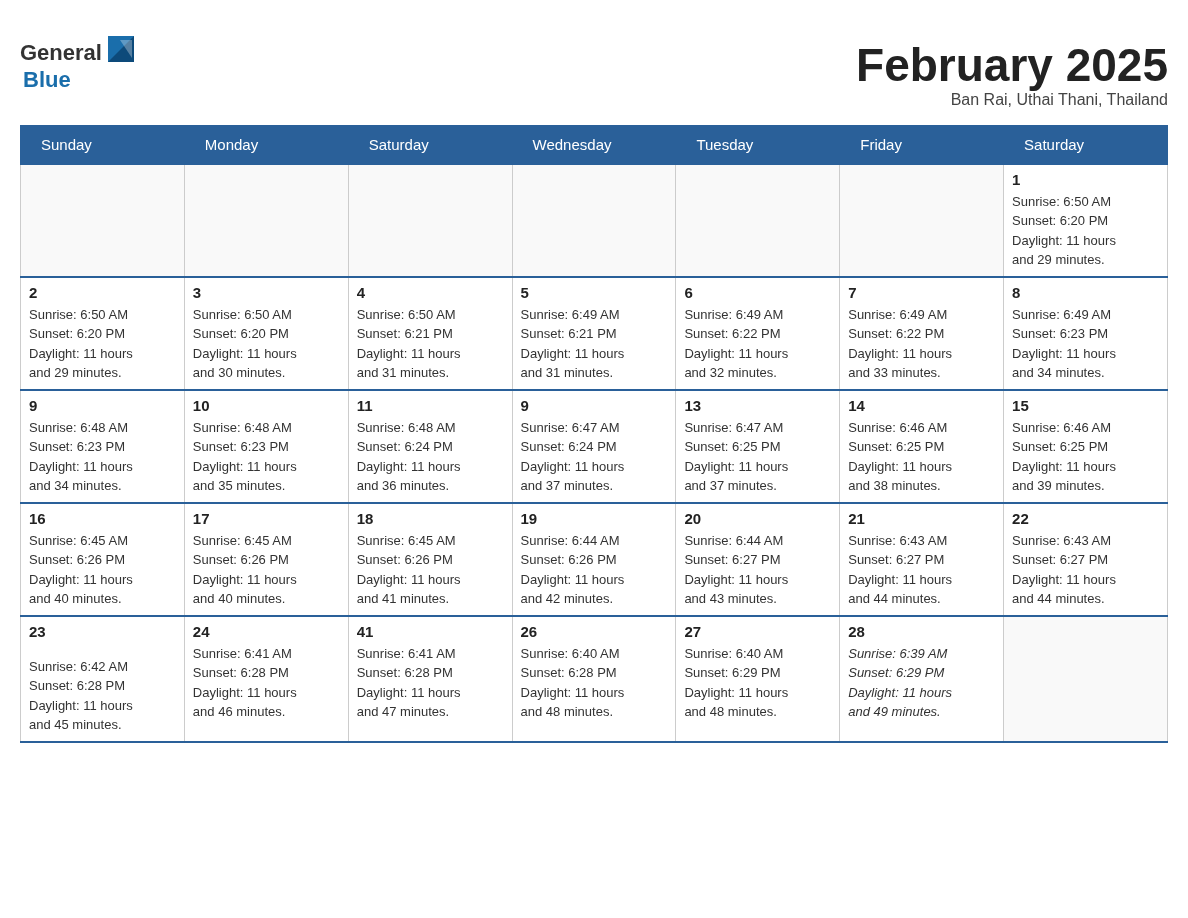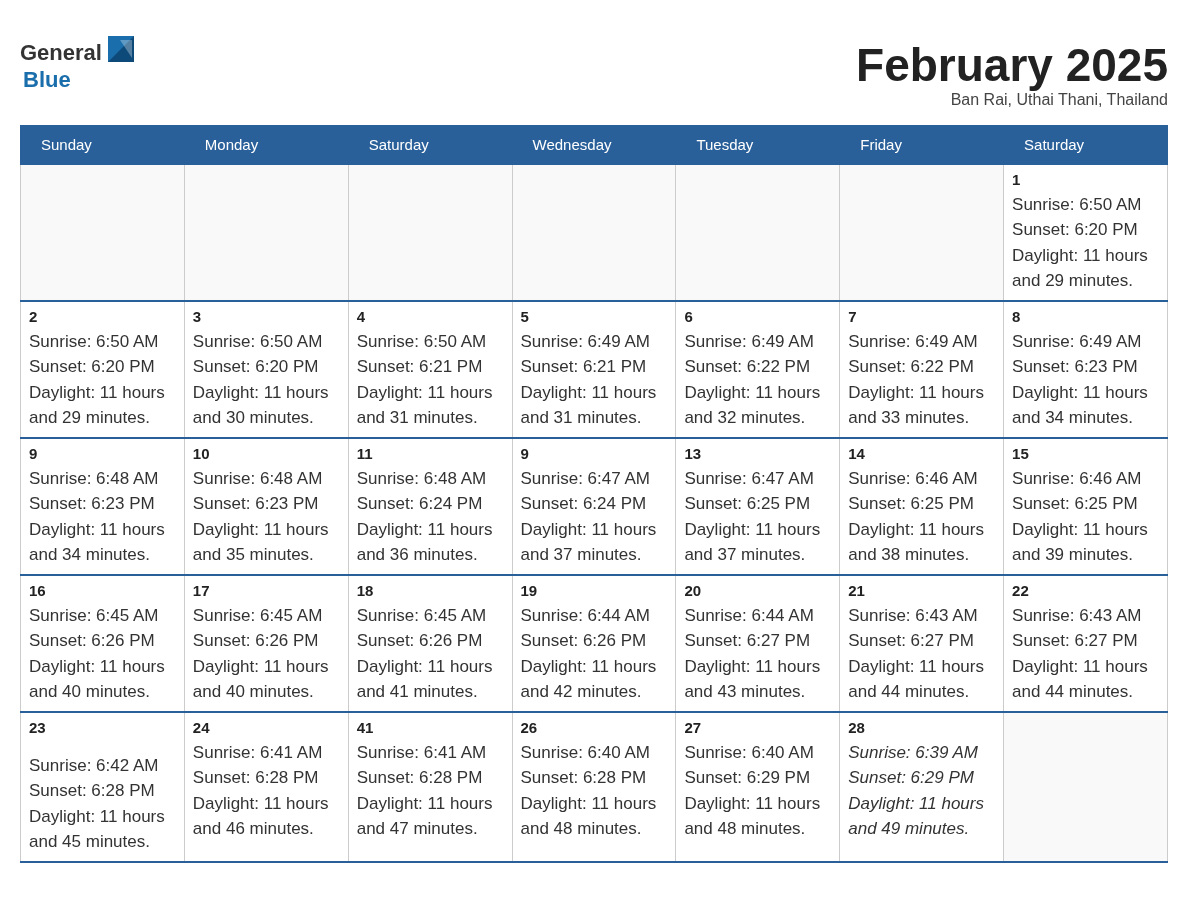--- a/index.html
+++ b/index.html
@@ -64,21 +64,21 @@
     .calendar tr {
       border-bottom: 2px solid #2a6099;
     }
     .day-number {
       font-size: 15px;
       font-weight: bold;
       color: #222;
       margin-bottom: 4px;
     }
     .day-info {
-      font-size: 17px;
+      font-size: 13px;
       color: #333;
       line-height: 1.5;
     }
     .empty-cell {
       background: #f9f9f9;
     }
   </style>
 </head>
 <body>
 

